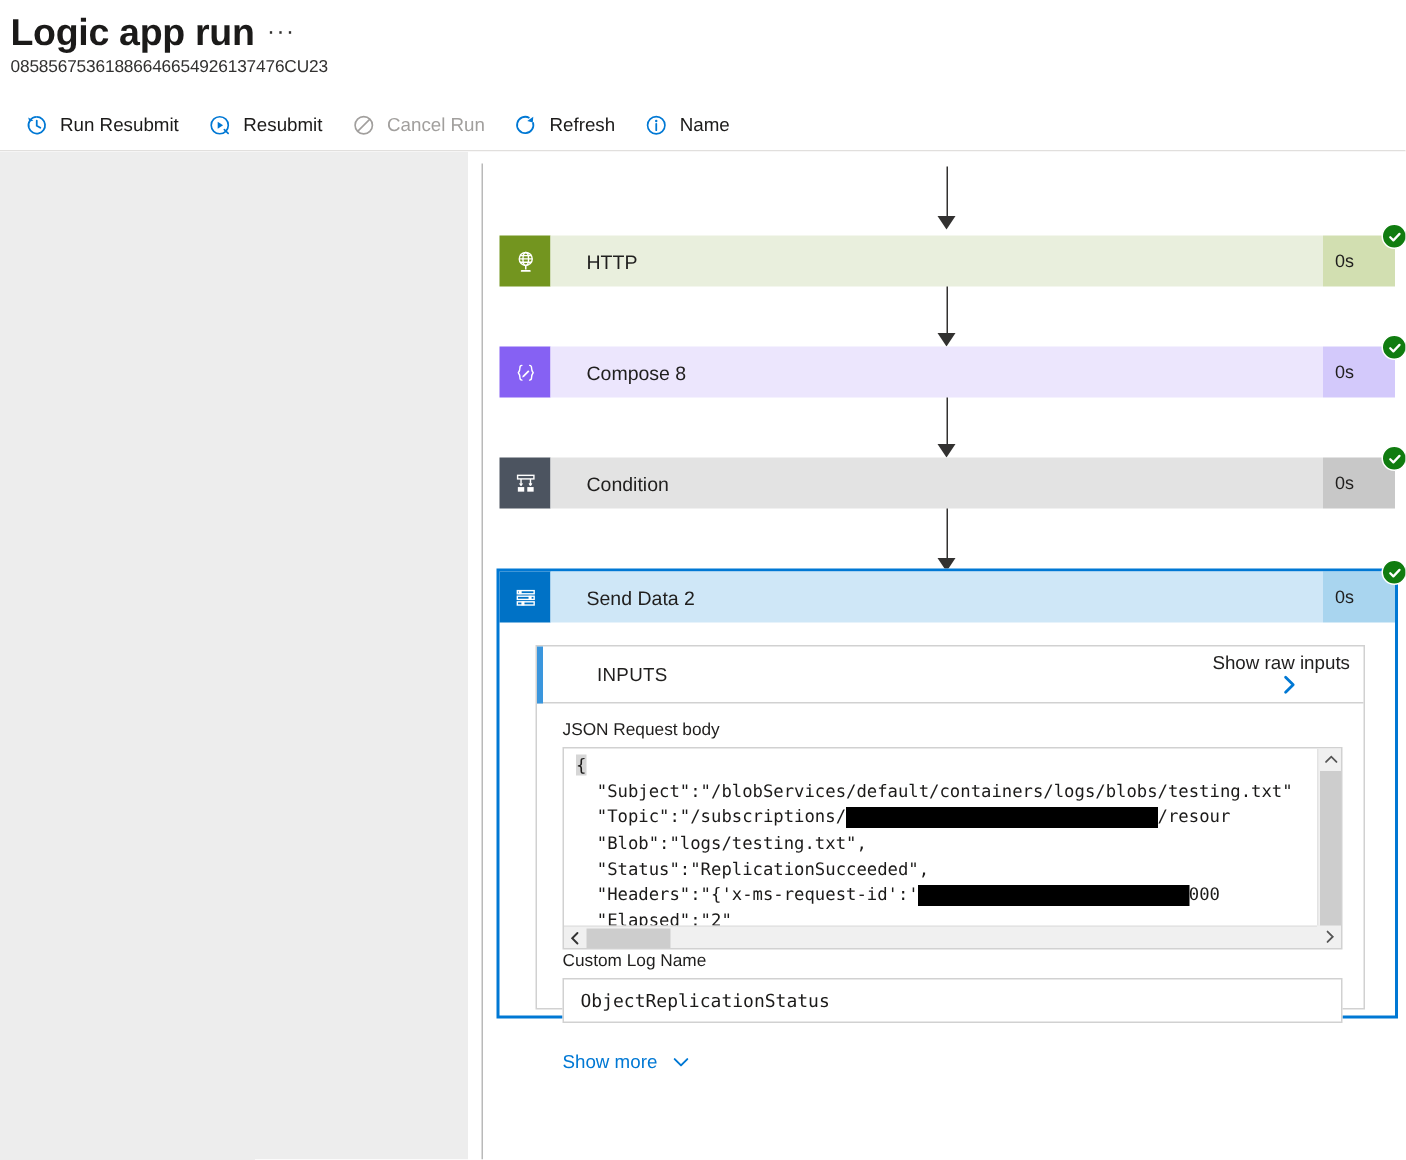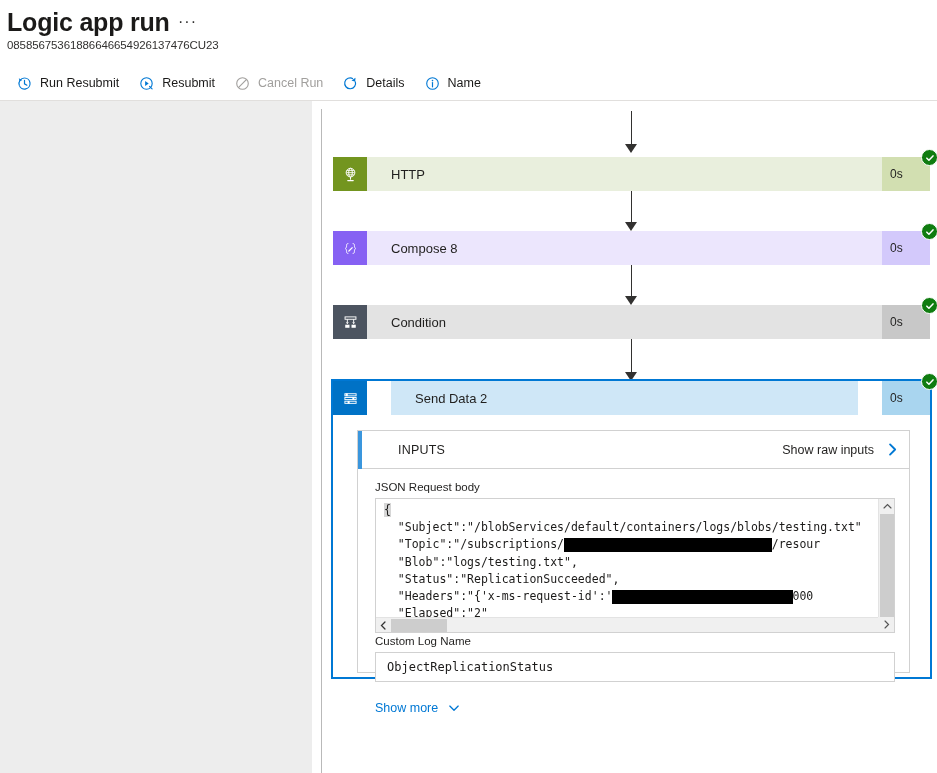--- a/index.html
+++ b/index.html
@@ -115,42 +115,42 @@
   .card-senddata .card-ico { background: #0072c6; }
   .card-senddata .card-body { background: #cfe7f7; }
   .card-senddata .card-dur { background: #a9d5ef; }
 
   
   #senddata-panel {
     position: absolute; left: 331px; top: 379px;
     width: 601px; height: 300px;
     border: 2px solid #0078d4; background: #ffffff;
   }
-  #senddata-card { left: 0; top: 0; width: 597px; gap: 24px; }
+  #senddata-card { left: 0; top: 0; width: 597px; }
 
   #details-box {
     position: absolute; left: 24px; top: 49px;
     width: 553px; height: 243px;
     background: #ffffff; border: 1px solid #d1d1d1;
   }
   #inputs-header {
     position: relative; height: 38px; width: 100%;
     border-bottom: 1px solid #d1d1d1;
     display: flex; align-items: center; padding-left: 21px;
   }
   #inputs-accent {
     position: absolute; left: 0; top: 0; width: 4px; height: 38px;
     background: #3a96dd;
   }
   #inputs-label {
     margin-left: 19px; font-size: 12.5px; color: #201f1e; letter-spacing: 0.2px;
   }
   #show-raw-inputs {
     margin-left: auto; margin-right: 9px; display: flex; align-items: center;
-    cursor: pointer; color: #201f1e; font-size: 12.5px;
+    cursor: pointer; color: #201f1e; font-size: 12.5px; flex-direction: column;
   }
   #show-raw-inputs .chev { margin-left: 11px; display: flex; }
 
   .field-label {
     font-size: 11.5px; color: #201f1e; margin-bottom: 5px;
   }
   #json-field { position: absolute; left: 17px; top: 50px; width: 520px; }
   #json-box {
     position: relative; width: 520px; height: 135px;
     border: 1px solid #d1d1d1; background: #ffffff; overflow: hidden;
@@ -259,21 +259,21 @@
     <span class="cmd-lbl">Cancel Run</span>
   </div>
 
   <div class="cmd">
     <span class="cmd-ico">
       <svg viewBox="0 0 20 20" width="17" height="17">
         <path d="M15.6 7.6 A6.4 6.4 0 1 1 12.9 4.3" fill="none" stroke="#0078d4" stroke-width="1.4"></path>
         <path d="M15.9 3.3 L15.5 7.9 L11.2 6.6 Z" fill="#0078d4"></path>
       </svg>
     </span>
-    <span class="cmd-lbl">Details</span>
+    <span class="cmd-lbl">Refresh</span>
   </div>
 
   <div class="cmd">
     <span class="cmd-ico">
       <svg viewBox="0 0 20 20" width="17" height="17">
         <circle cx="10" cy="10" r="6.8" fill="none" stroke="#0078d4" stroke-width="1.3"></circle>
         <circle cx="10" cy="6.6" r="0.95" fill="#0078d4"></circle>
         <path d="M10 8.9v5" stroke="#0078d4" stroke-width="1.4" stroke-linecap="round"></path>
       </svg>
     </span>

